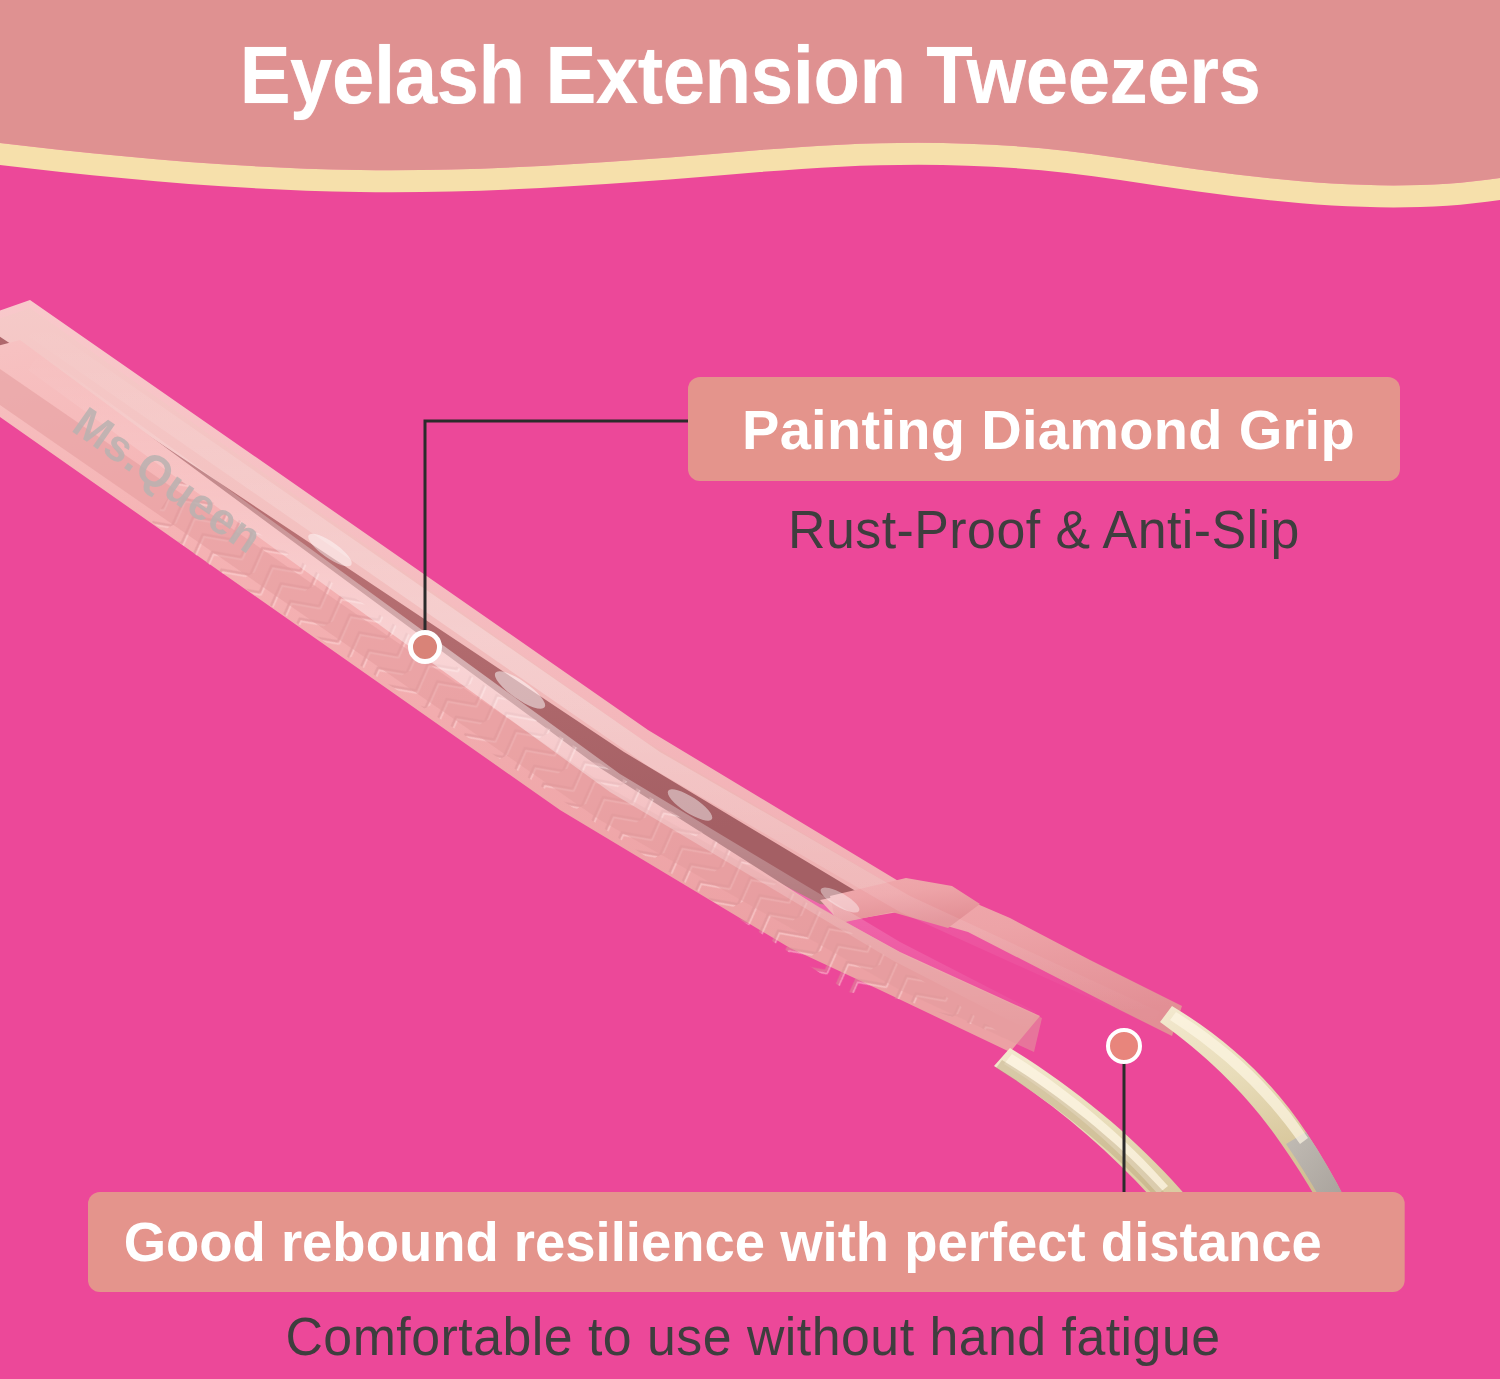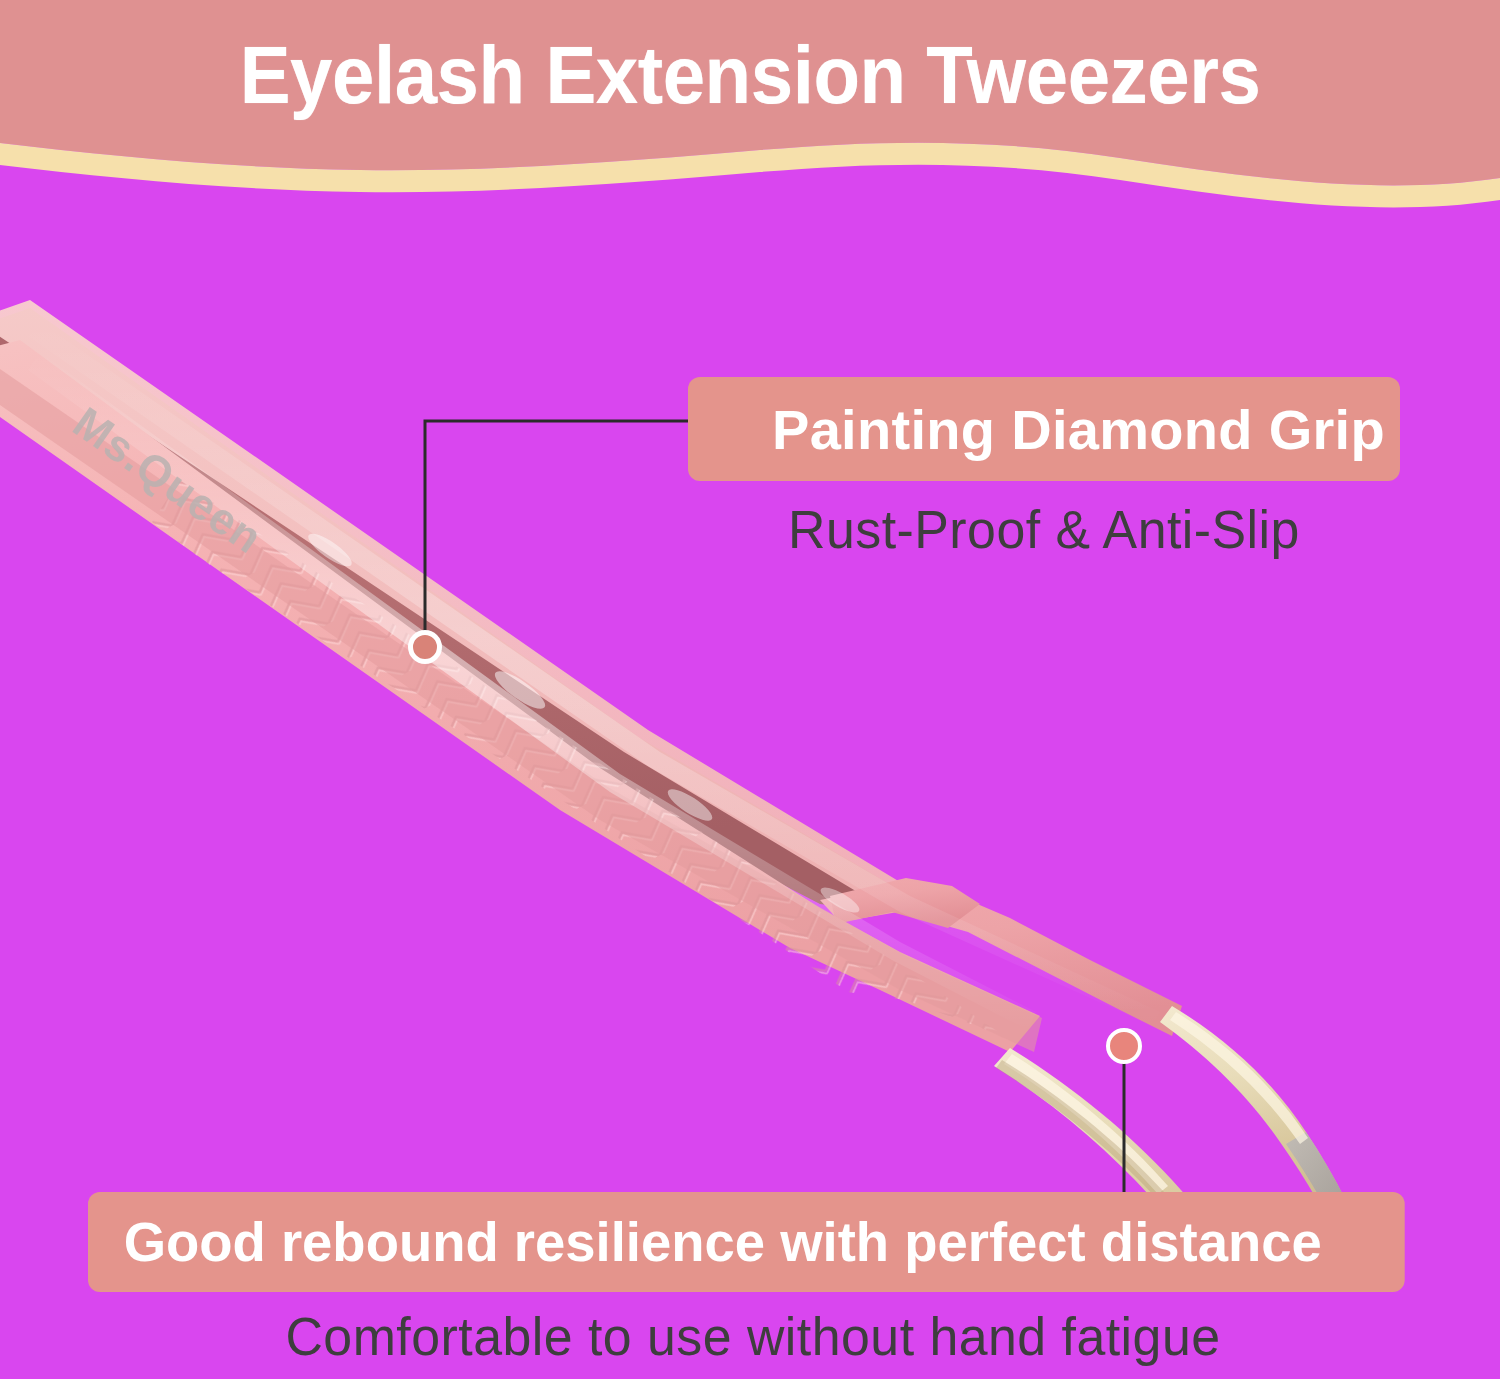--- a/index.html
+++ b/index.html
@@ -8,21 +8,21 @@
     padding: 0;
     background: #ffffff;
   }
   body {
     font-family: "Liberation Sans", "DejaVu Sans", sans-serif;
   }
   #page {
     position: relative;
     width: 1500px;
     height: 1379px;
-    background: #d946ef;
+    background: #ec4899;
     overflow: hidden;
   }
 
   
   #header-banner {
     position: absolute;
     left: 0; top: 0;
     width: 1500px;
     height: 210px;
     overflow: hidden;
@@ -72,21 +72,21 @@
     color: #3e3e3e;
     font-family: "Liberation Sans Narrow", "Liberation Sans", sans-serif;
     font-weight: 300;
     text-align: center;
     white-space: nowrap;
   }
 
   #pill-grip {
     left: 688px; top: 377px;
     width: 712px; height: 104px;
-    padding-left: 84px;
+    padding-left: 54px;
     font-size: 56px;
     letter-spacing: 0.3px;
   }
   #sub-grip {
     left: 688px; top: 498px;
     width: 712px;
     font-size: 54px;
     line-height: 62px;
     letter-spacing: 0.5px;
     transform: scaleX(0.96);

